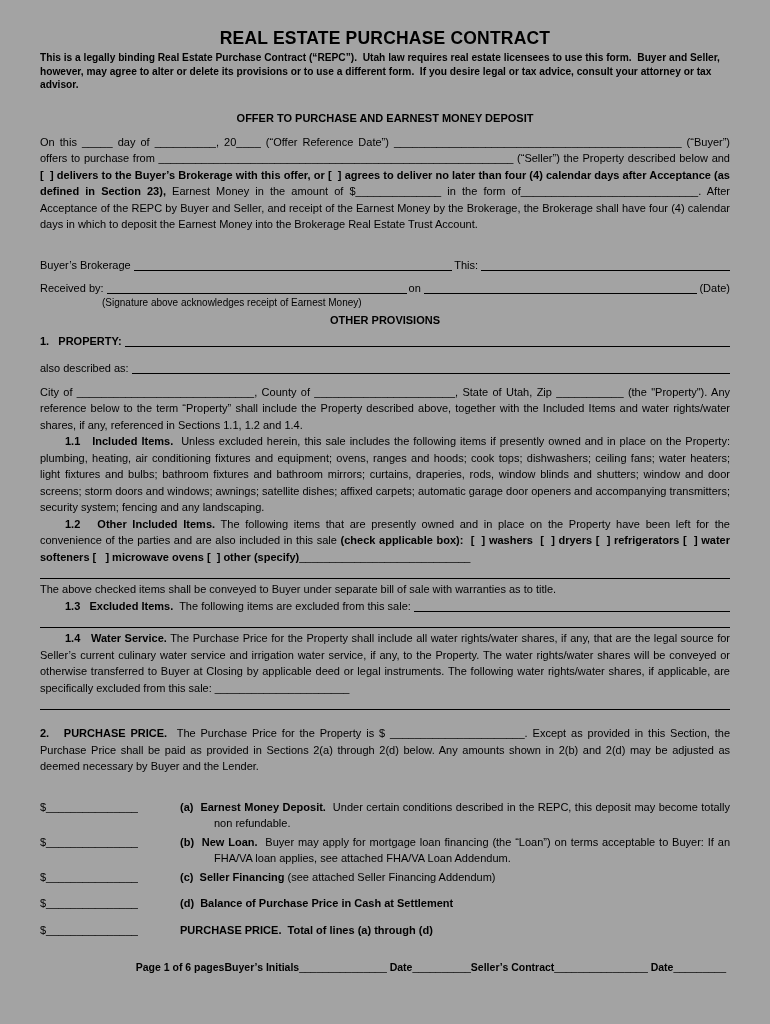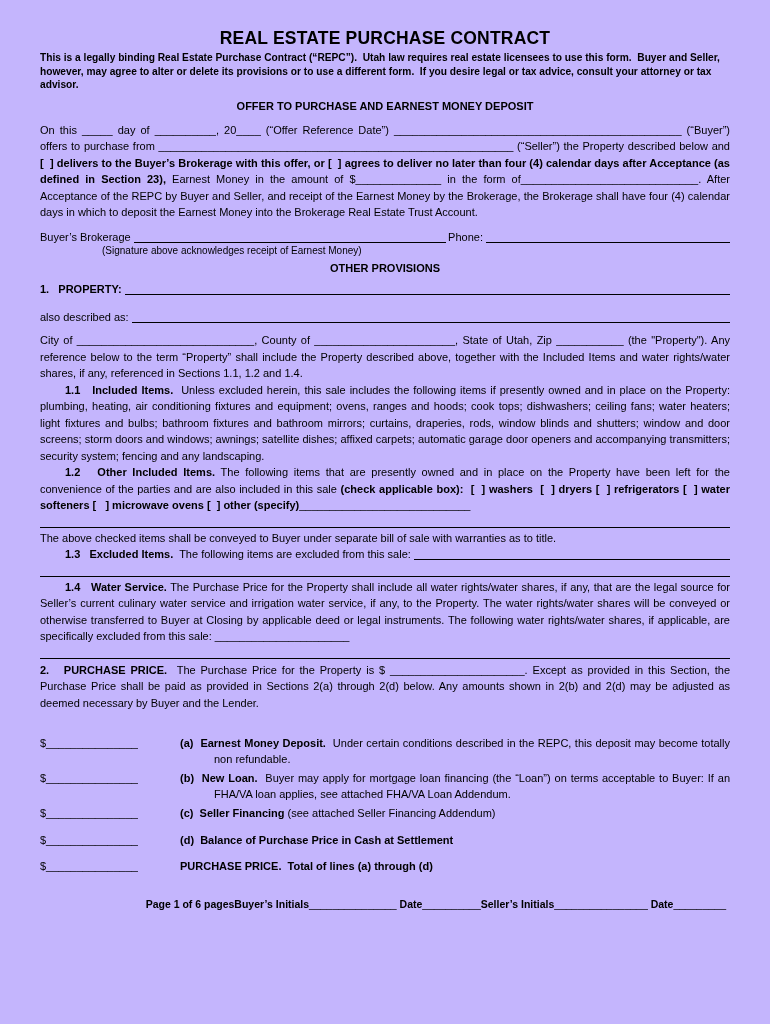--- a/index.html
+++ b/index.html
@@ -1,66 +1,66 @@
 <!DOCTYPE html>
 <html><head>
 <meta charset="utf-8">
 <style>
   * { margin:0; padding:0; box-sizing:border-box; }
   html,body { background:#ffffff; }
   .page {
     position:relative;
     width:770px; height:1024px;
-    background:#c4b5fd;
+    background:#a3a3a3;
     color:#000;
     font-family:"Liberation Sans", sans-serif;
     font-size:11px;
     line-height:16.5px;
     padding:28px 40px 0 40px;
     overflow:hidden;
   }
   .b { font-weight:700; }
   .title {
     font-size:17.5px; line-height:20px; font-weight:700;
     text-align:center; letter-spacing:.2px;
   }
   .intro {
     font-weight:700; text-align:left;
     font-size:10.2px; line-height:13.6px;
     margin-top:3px;
   }
   .offer-heading, .provisions-heading {
     font-weight:700; text-align:center; line-height:15px;
   }
-  .offer-heading { margin-top:7px; }
+  .offer-heading { margin-top:19px; }
   .provisions-heading { margin-top:4px; }
   .para { text-align:justify; }
   .offer-para { margin-top:8px; }
   .indent { text-indent:25px; }
   .row { display:flex; align-items:stretch; }
   .row > span { white-space:pre; }
   .fill {
     flex:1 1 auto;
     border-bottom:1px solid #000;
     margin:0 2px 2.5px 3px;
   }
   .fill.last { margin-right:0; }
-  .brokerage-row { margin-top:8px; }
+  .brokerage-row { margin-top:24px; }
   .received-row { margin-top:7px; }
   .sig-note { font-size:10px; line-height:12px; margin-left:62px; }
   .property-row { margin-top:5px; }
   .also-row { margin-top:11px; }
   .city-para { margin-top:7px; }
   .rule {
     border-bottom:1px solid #000;
     height:14px; margin-bottom:2px;
   }
   .excl-row .lead { margin-left:25px; }
   .water-para { margin-top:2px; }
-  .sec2-para { margin-top:3px; }
+  .sec2-para { margin-top:15px; }
   .price-rows { margin-top:24px; }
   .price-row { display:flex; margin-bottom:3px; }
   .price-row .amt { flex:0 0 140px; white-space:pre; }
   .price-row .rowtext {
     flex:1 1 auto; text-align:justify; line-height:16px;
     padding-left:34px; text-indent:-34px;
   }
   .price-row.total .rowtext, .price-row.row-d .rowtext { padding-left:0; text-indent:0; }
   .price-row.row-d, .price-row.total { margin-top:10px; }
   .footer {
@@ -79,24 +79,31 @@
 
   <div class="intro">This is a legally binding Real Estate Purchase Contract (“REPC”).&nbsp; Utah law requires real estate licensees to use this form.&nbsp; Buyer and Seller, however, may agree to alter or delete its provisions or to use a different form.&nbsp; If you desire legal or tax advice, consult your attorney or tax advisor.</div>
 
   <div class="offer-heading">OFFER TO PURCHASE AND EARNEST MONEY DEPOSIT</div>
 
   <div class="para offer-para"><span>On this _____ day of __________, 20____ (“Offer Reference Date”) _______________________________________________ (“Buyer”) offers to purchase from __________________________________________________________ (“Seller”) the Property described below and </span><span class="b">[&nbsp;&nbsp;] delivers to the Buyer’s Brokerage with this offer, or [&nbsp;&nbsp;] agrees to deliver no later than four (4) calendar days after Acceptance (as defined in Section 23),</span><span> Earnest Money in the amount of $______________ in the form of_____________________________. After Acceptance of the REPC by Buyer and Seller, and receipt of the Earnest Money by the Brokerage, the Brokerage shall have four (4) calendar days in which to deposit the Earnest Money into the Brokerage Real Estate Trust Account.</span></div>
 
   <div class="row brokerage-row">
     <span>Buyer’s Brokerage</span>
     <span class="fill" style="flex-grow:1.28;"></span>
-    <span>Phone:</span>
+    <span>This:</span>
     <span class="fill last" style="flex-grow:1;"></span>
   </div>
 
+  <div class="row received-row">
+    <span>Received by:</span>
+    <span class="fill" style="flex:0 0 300px;"></span>
+    <span>on</span>
+    <span class="fill"></span>
+    <span>(Date)</span>
+  </div>
 
   <div class="sig-note">(Signature above acknowledges receipt of Earnest Money)</div>
 
   <div class="provisions-heading">OTHER PROVISIONS</div>
 
   <div class="row property-row">
     <span class="b">1.&nbsp;&nbsp; PROPERTY:</span>
     <span class="fill last"></span>
   </div>
 
@@ -154,16 +161,16 @@
     <div class="price-row total">
       <span class="amt">$_______________</span>
       <span class="rowtext"><span class="b">PURCHASE PRICE.&nbsp; Total of lines (a) through (d)</span></span>
     </div>
 
   </div>
 
   <div class="footer">
     <span class="b">Page 1 of 6 pages</span>
     <span><span class="b">Buyer’s Initials</span><span>_______________</span><span class="b"> Date</span><span>__________</span></span>
-    <span><span class="b">Seller’s Initials</span><span>________________</span><span class="b"> Date</span><span>_________</span></span>
+    <span><span class="b">Seller’s Contract</span><span>________________</span><span class="b"> Date</span><span>_________</span></span>
   </div>
 
 </div>
 
 </body></html>

